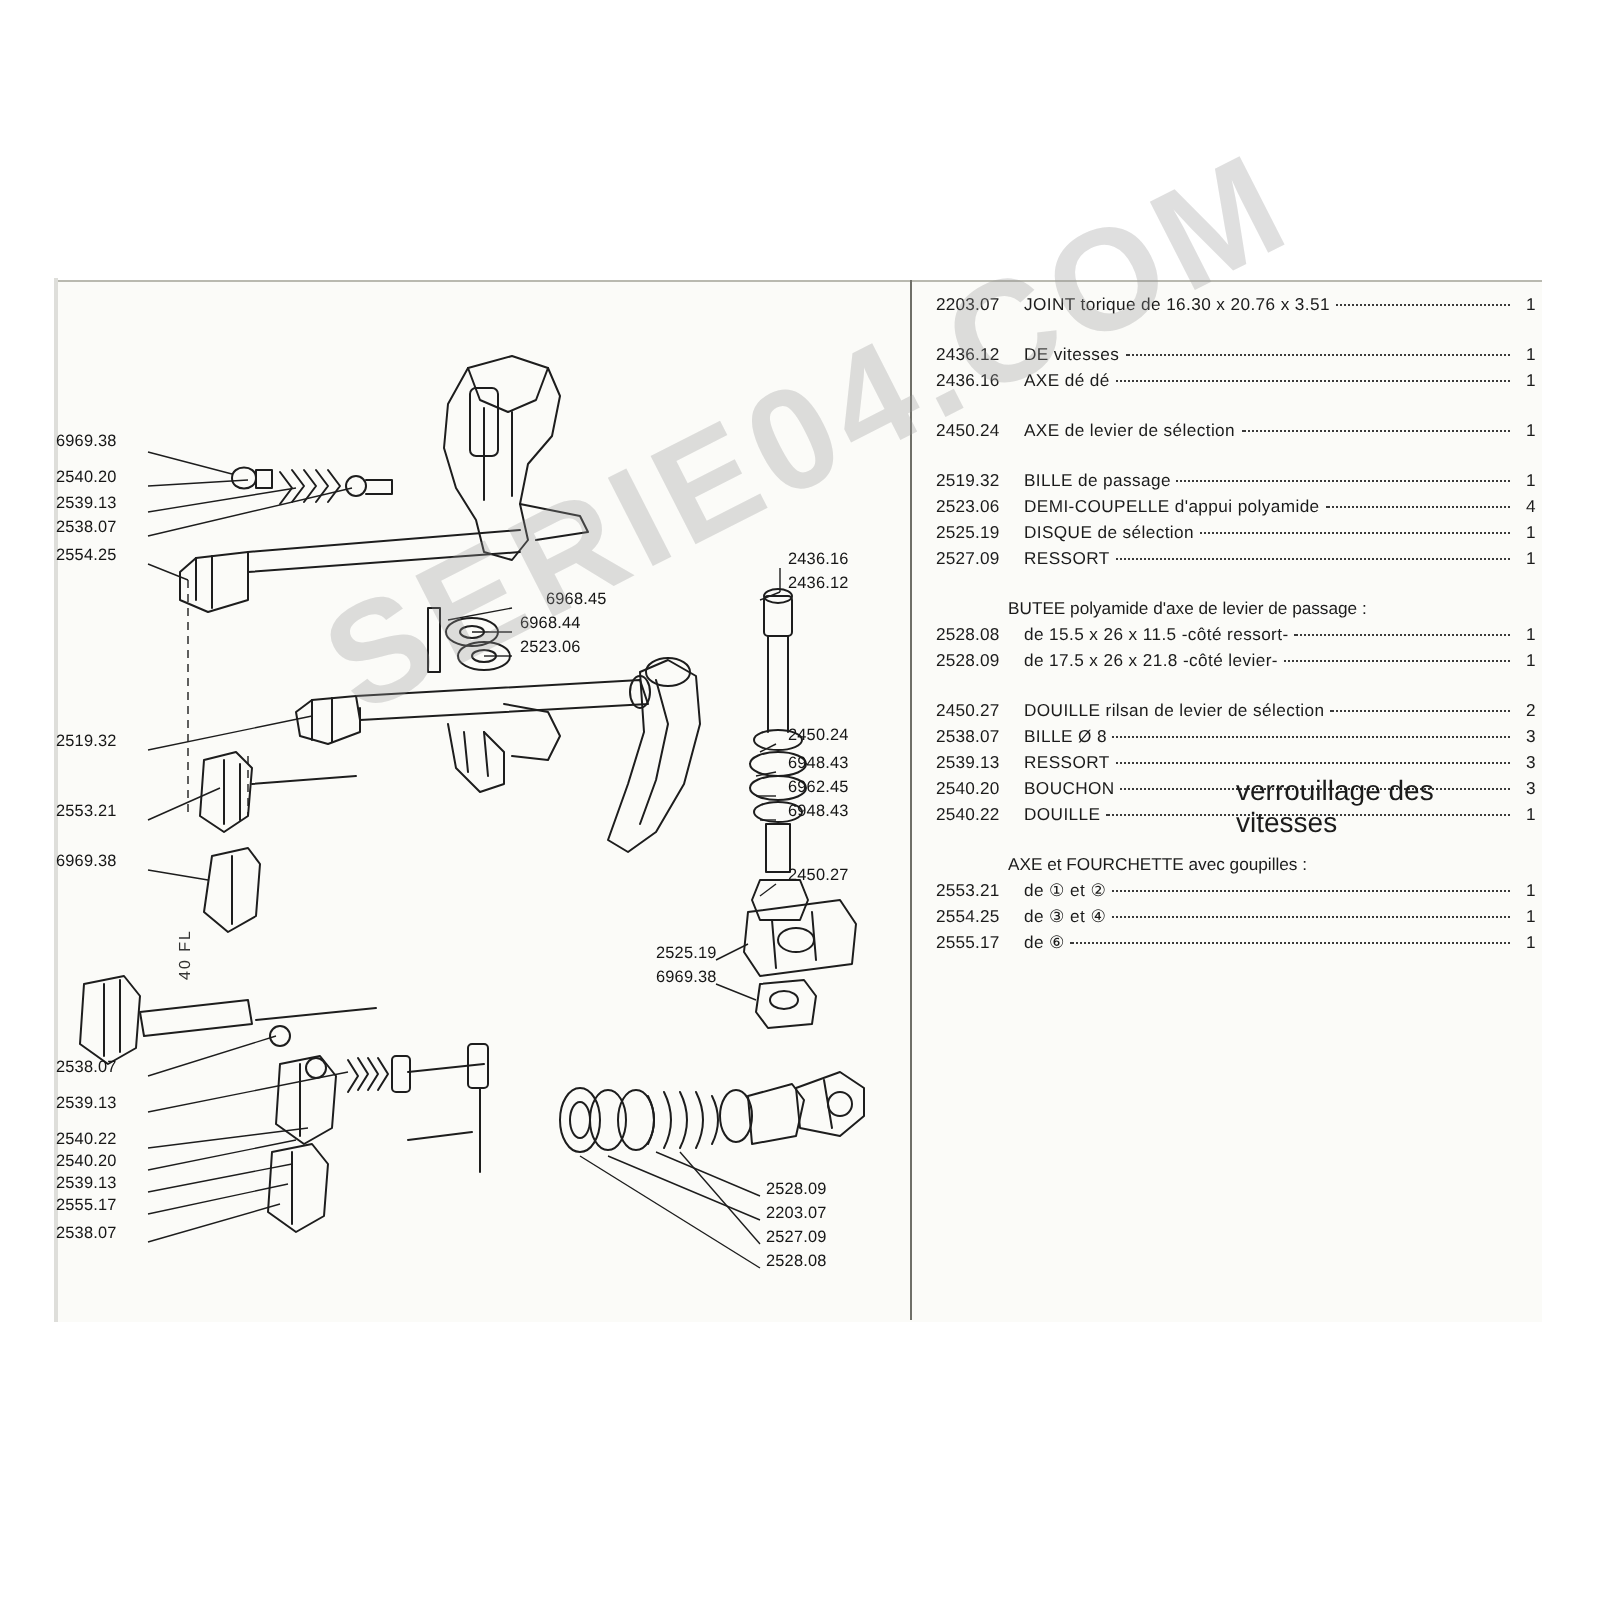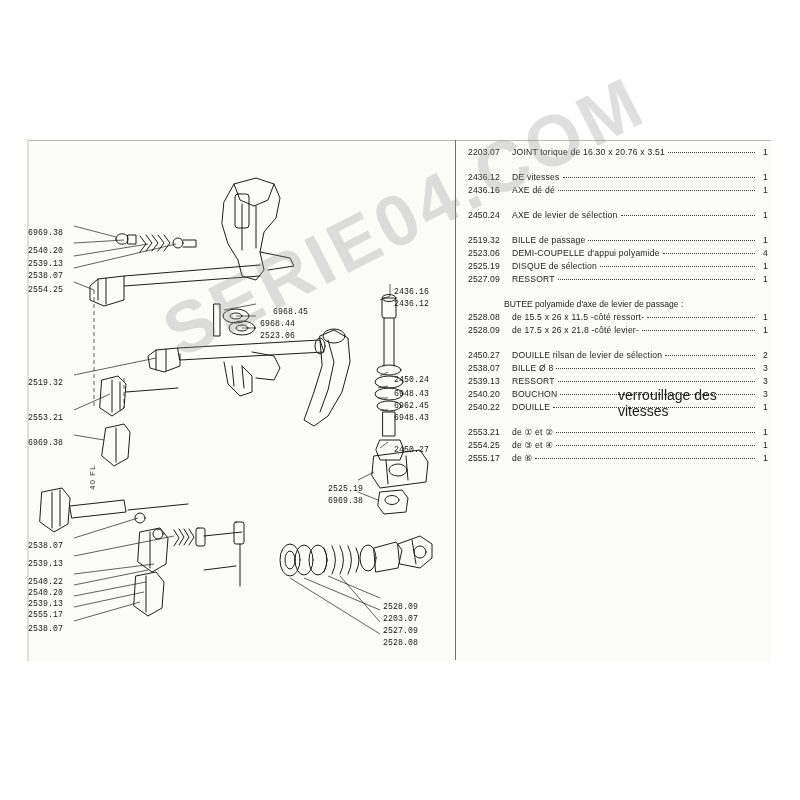--- a/index.html
+++ b/index.html
@@ -50,21 +50,21 @@
   .brace-lbl{
     position:absolute;left:150px;top:13px;font-size:14px;margin-top:25px;
   }
 
   
   .draw{position:absolute;left:28px;top:140px;width:427px;height:520px;}
   .draw svg{position:absolute;left:0;top:0;}
 
   .lbl{
     position:absolute;font-size:8.2px;color:#161616;white-space:nowrap;
-    font-family:Liberation Mono, monospace;letter-spacing:.1px;margin-top:12px;
+    font-family:Liberation Sans, sans-serif;letter-spacing:.1px;
   }
 
   
   .wm{
     position:absolute;left:150px;top:300px;width:560px;height:200px;
     transform:rotate(-27deg);transform-origin:left top;
     font-family:"Liberation Sans",sans-serif;
     font-size:72px;font-weight:700;letter-spacing:4px;
     color:rgba(150,150,150,.30);
     pointer-events:none;user-select:none;white-space:nowrap;
@@ -366,20 +366,21 @@
           <span class="ref">2540.22</span>
           <span class="txt">DOUILLE</span>
           <span class="dots"></span>
           <span class="qty">1</span>
         </div>
         <div class="brace-lbl">verrouillage des vitesses</div>
       </div>
 
       <div class="gap"></div>
 
+      <div class="head">AXE et FOURCHETTE avec goupilles :</div>
       <div class="row">
         <span class="ref">2553.21</span>
         <span class="txt">de ① et ②</span>
         <span class="dots"></span>
         <span class="qty">1</span>
       </div>
       <div class="row">
         <span class="ref">2554.25</span>
         <span class="txt">de ③ et ④</span>
         <span class="dots"></span>

